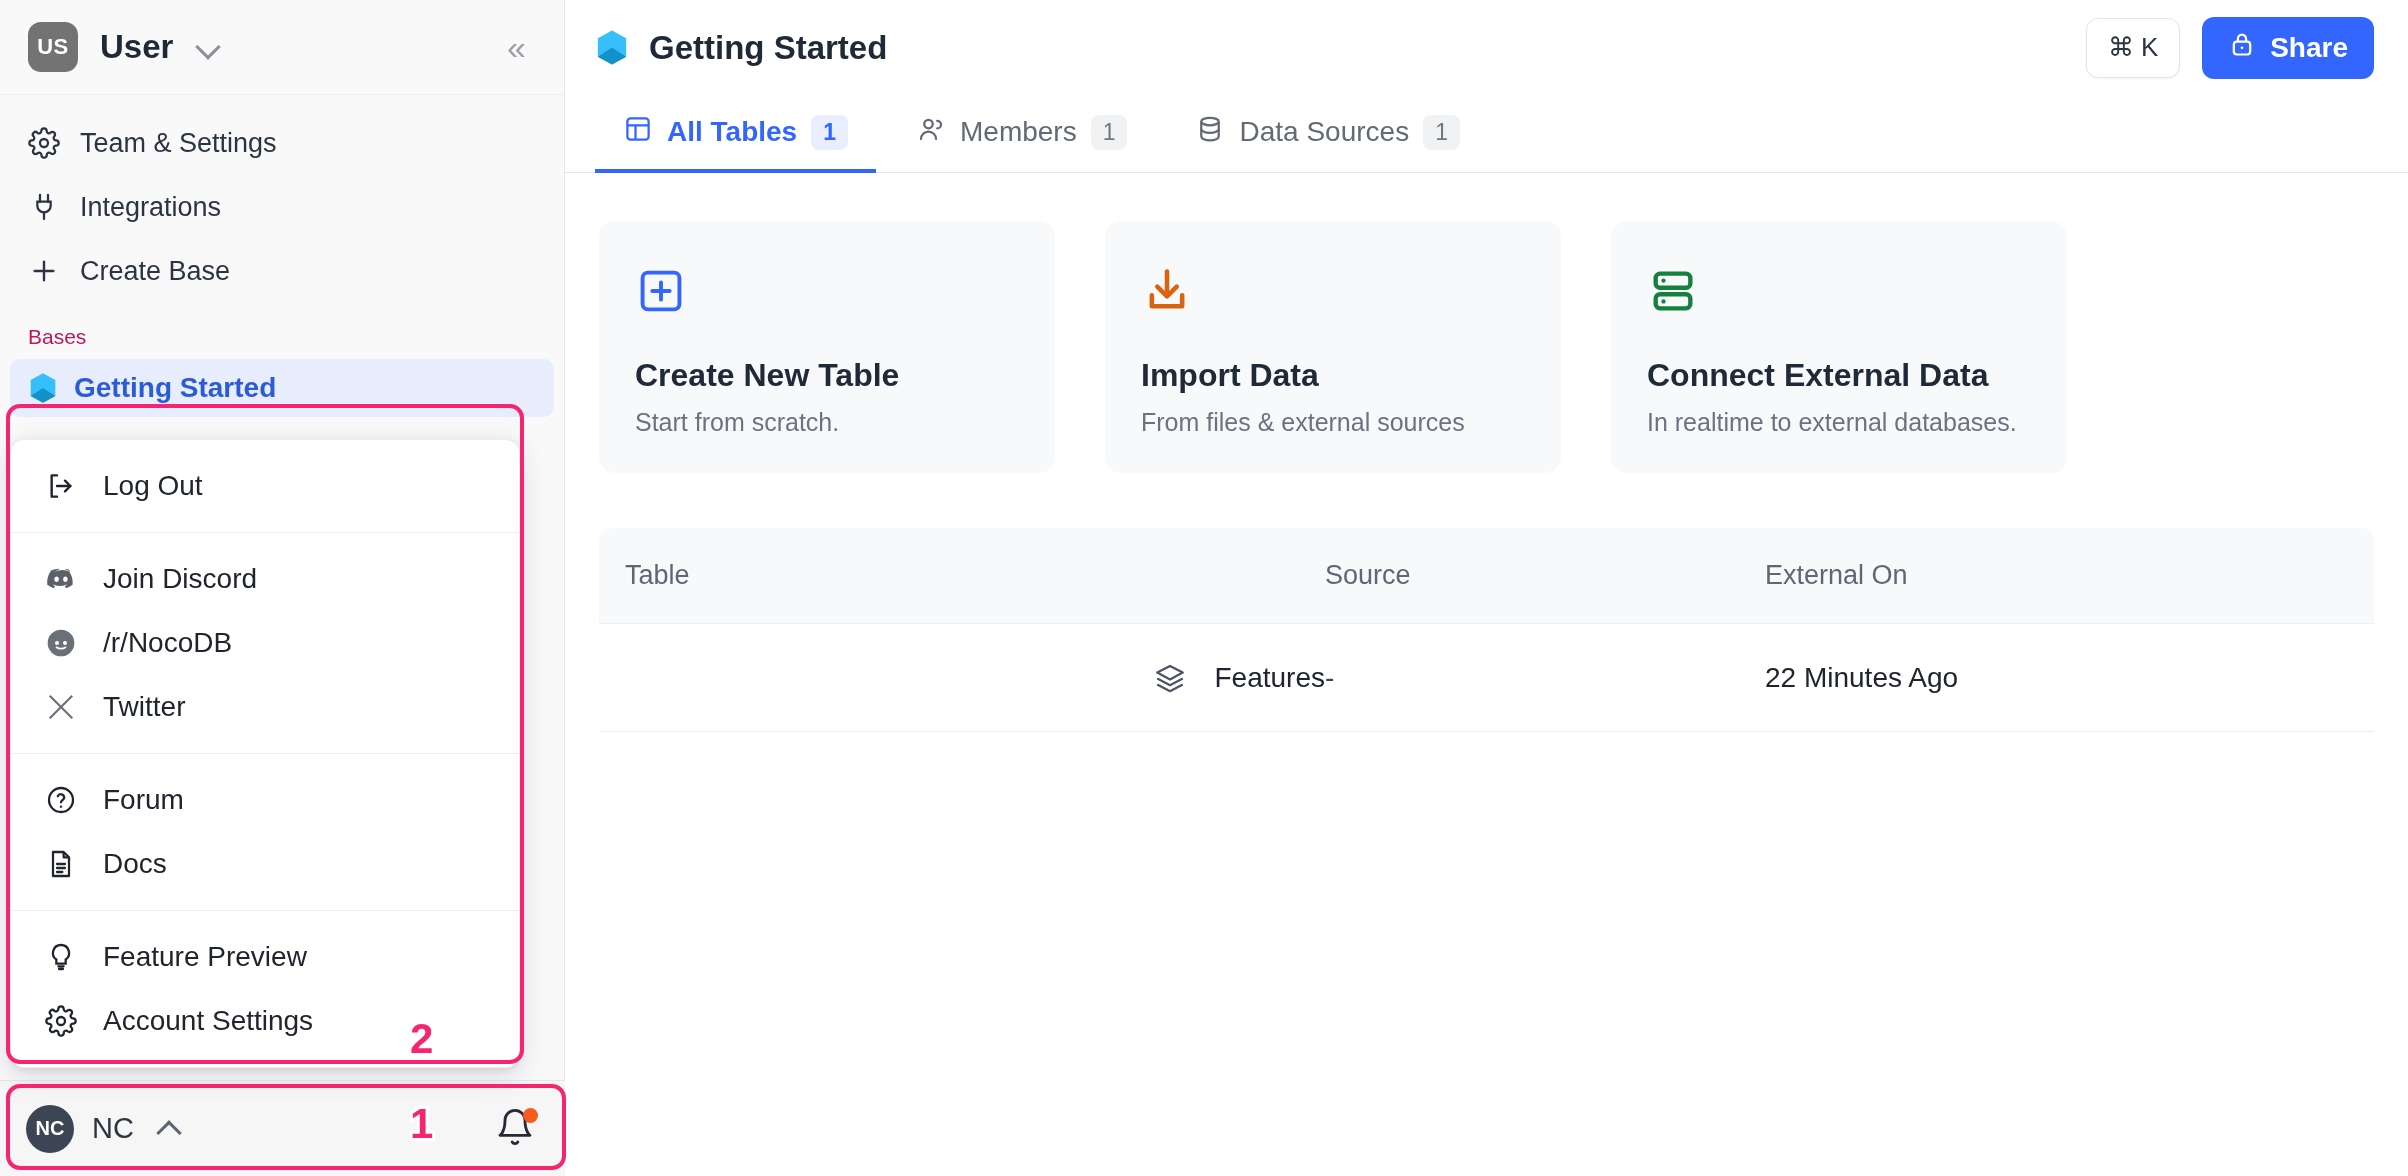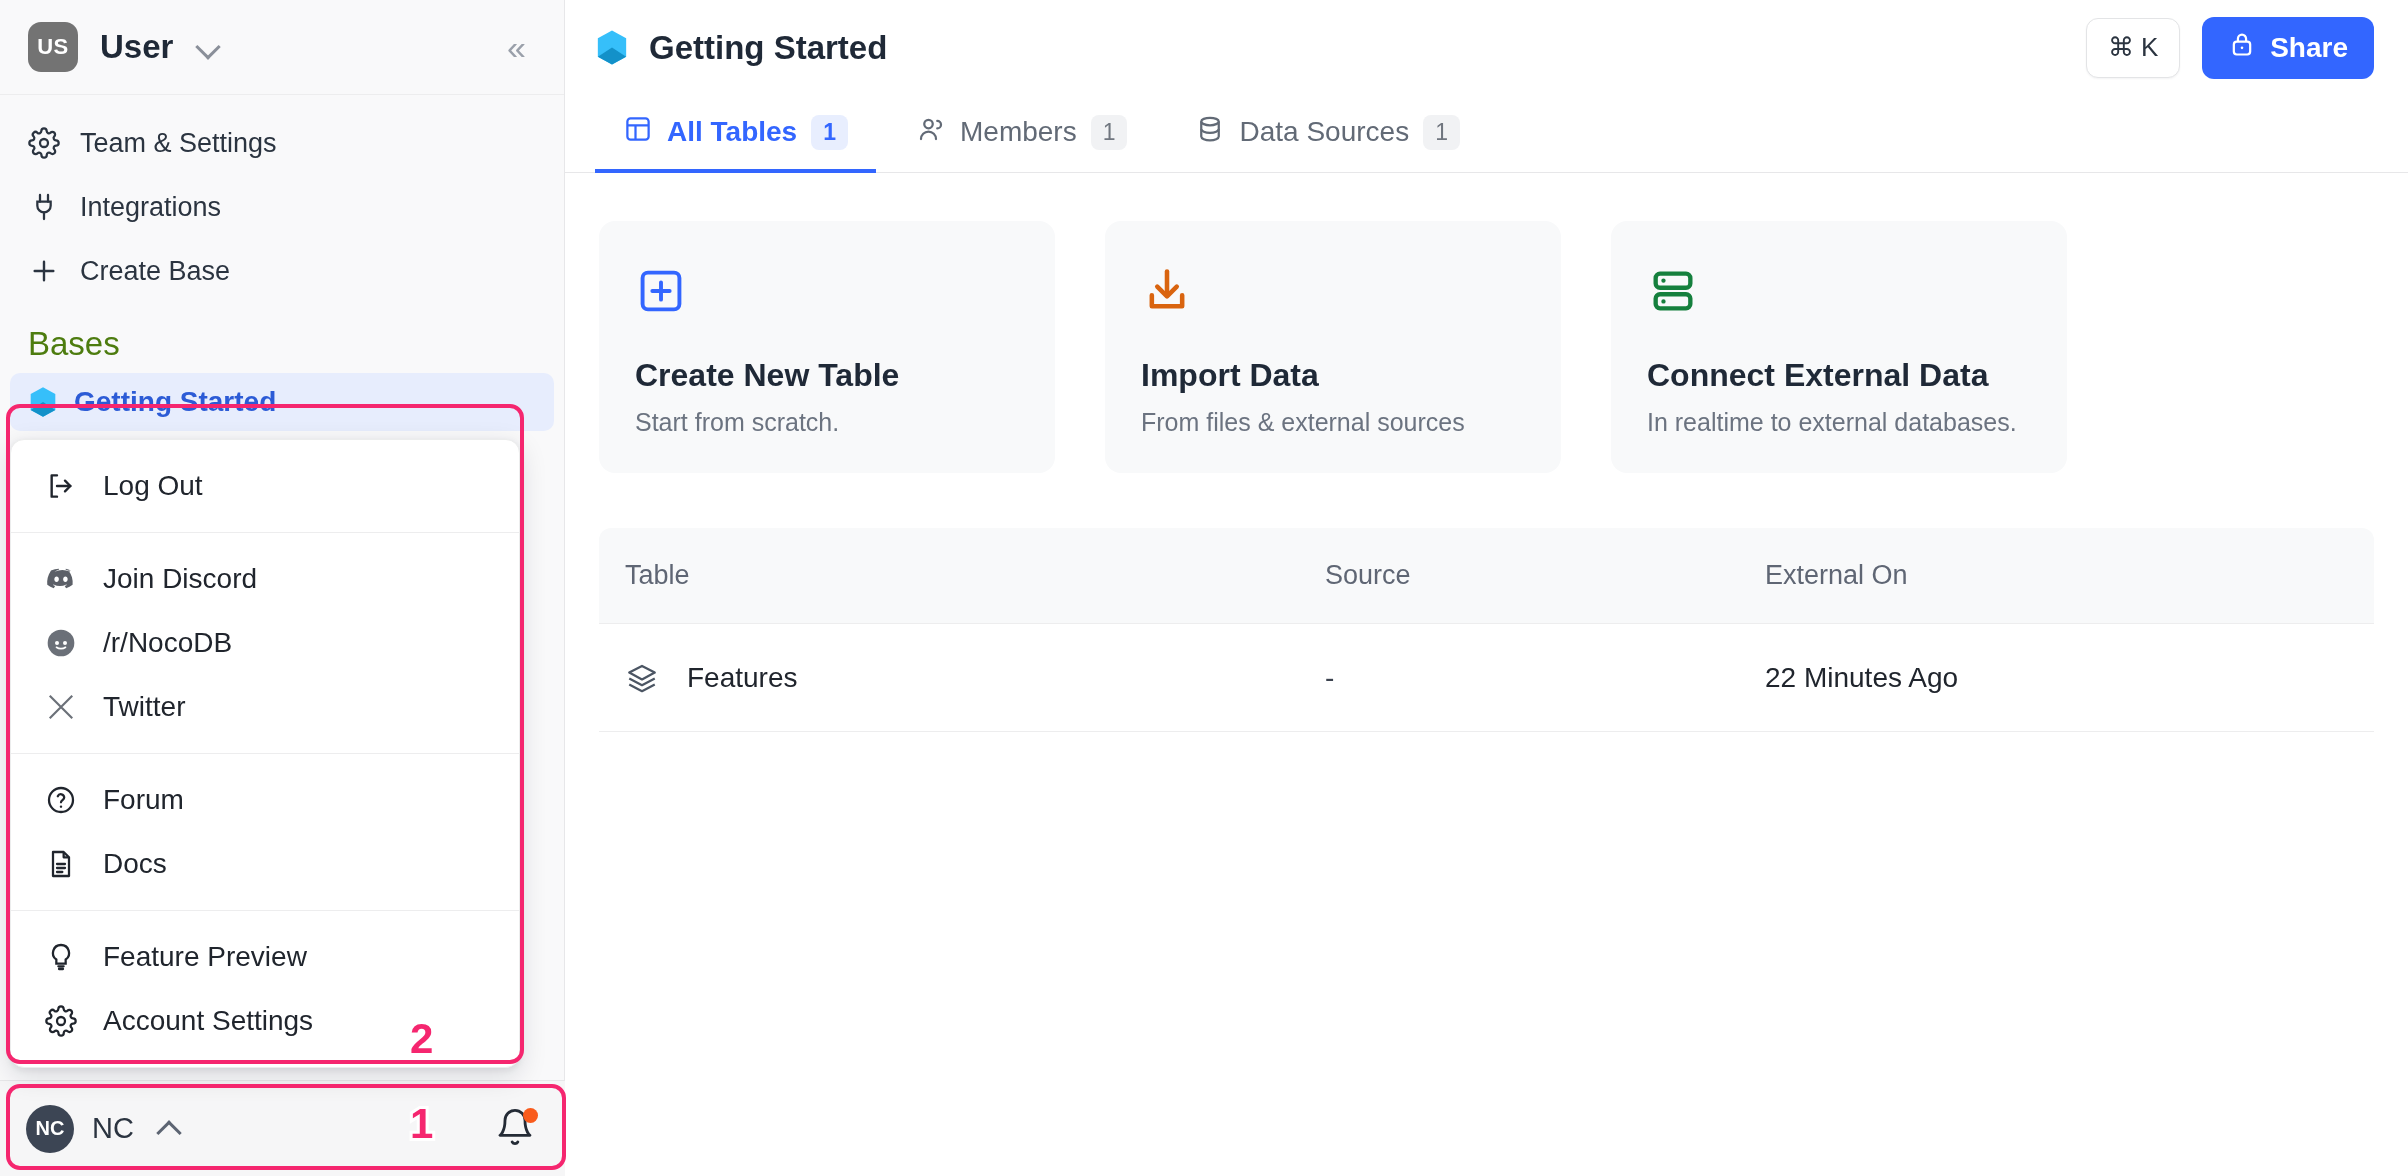--- a/index.html
+++ b/index.html
@@ -54,21 +54,21 @@
   .sb-item {
     display: flex; align-items: center;
     height: 64px; padding: 0 28px;
     font-size: 27px; color: #2b3440;
     cursor: pointer;
   }
   .sb-item .ic { width: 38px; display:flex; align-items:center; justify-content:flex-start; margin-right: 14px; }
   .sb-item svg { display:block; }
 
   .sb-section-label {
-    font-size: 33px; color: #4d7c0f; padding: 22px 28px 10px 28px;
+    font-size: 21px; color: #be185d; padding: 22px 28px 10px 28px;
   }
   .base-row {
     display:flex; align-items:center; height:58px;
     margin: 0 10px; padding: 0 18px;
     background:#e7edfd; border-radius: 10px;
     color:#2c5bd6; font-size:28px; font-weight:600; cursor:pointer;
   }
   .base-hex { width:30px; height:32px; margin-right:16px; flex:0 0 30px; }
 
   
@@ -475,21 +475,21 @@
     </div>
 
     <div class="tablewrap">
       <div class="th-row">
         <div class="th col-table">Table</div>
         <div class="th col-source">Source</div>
         <div class="th col-created">External On</div>
       </div>
 
       <div class="tr-row">
-        <div class="td col-table" style="display:flex;align-items:center;">
+        <div class="td col-table" style="display:flex;align-items:center;justify-content:flex-end;">
           <span class="tbl-ic">
             <svg width="34" height="34" viewBox="0 0 24 24" fill="none" stroke="#4b5563" stroke-width="1.6" stroke-linejoin="round">
               <path d="M12 3.5 21 8.2 12 13 3 8.2z"></path>
               <path d="M3 12.4 12 17.1l9-4.7"></path>
               <path d="M3 16.6 12 21.3l9-4.7"></path>
             </svg>
           </span>
           <span>Features</span>
         </div>
         <div class="td col-source muted">-</div>

